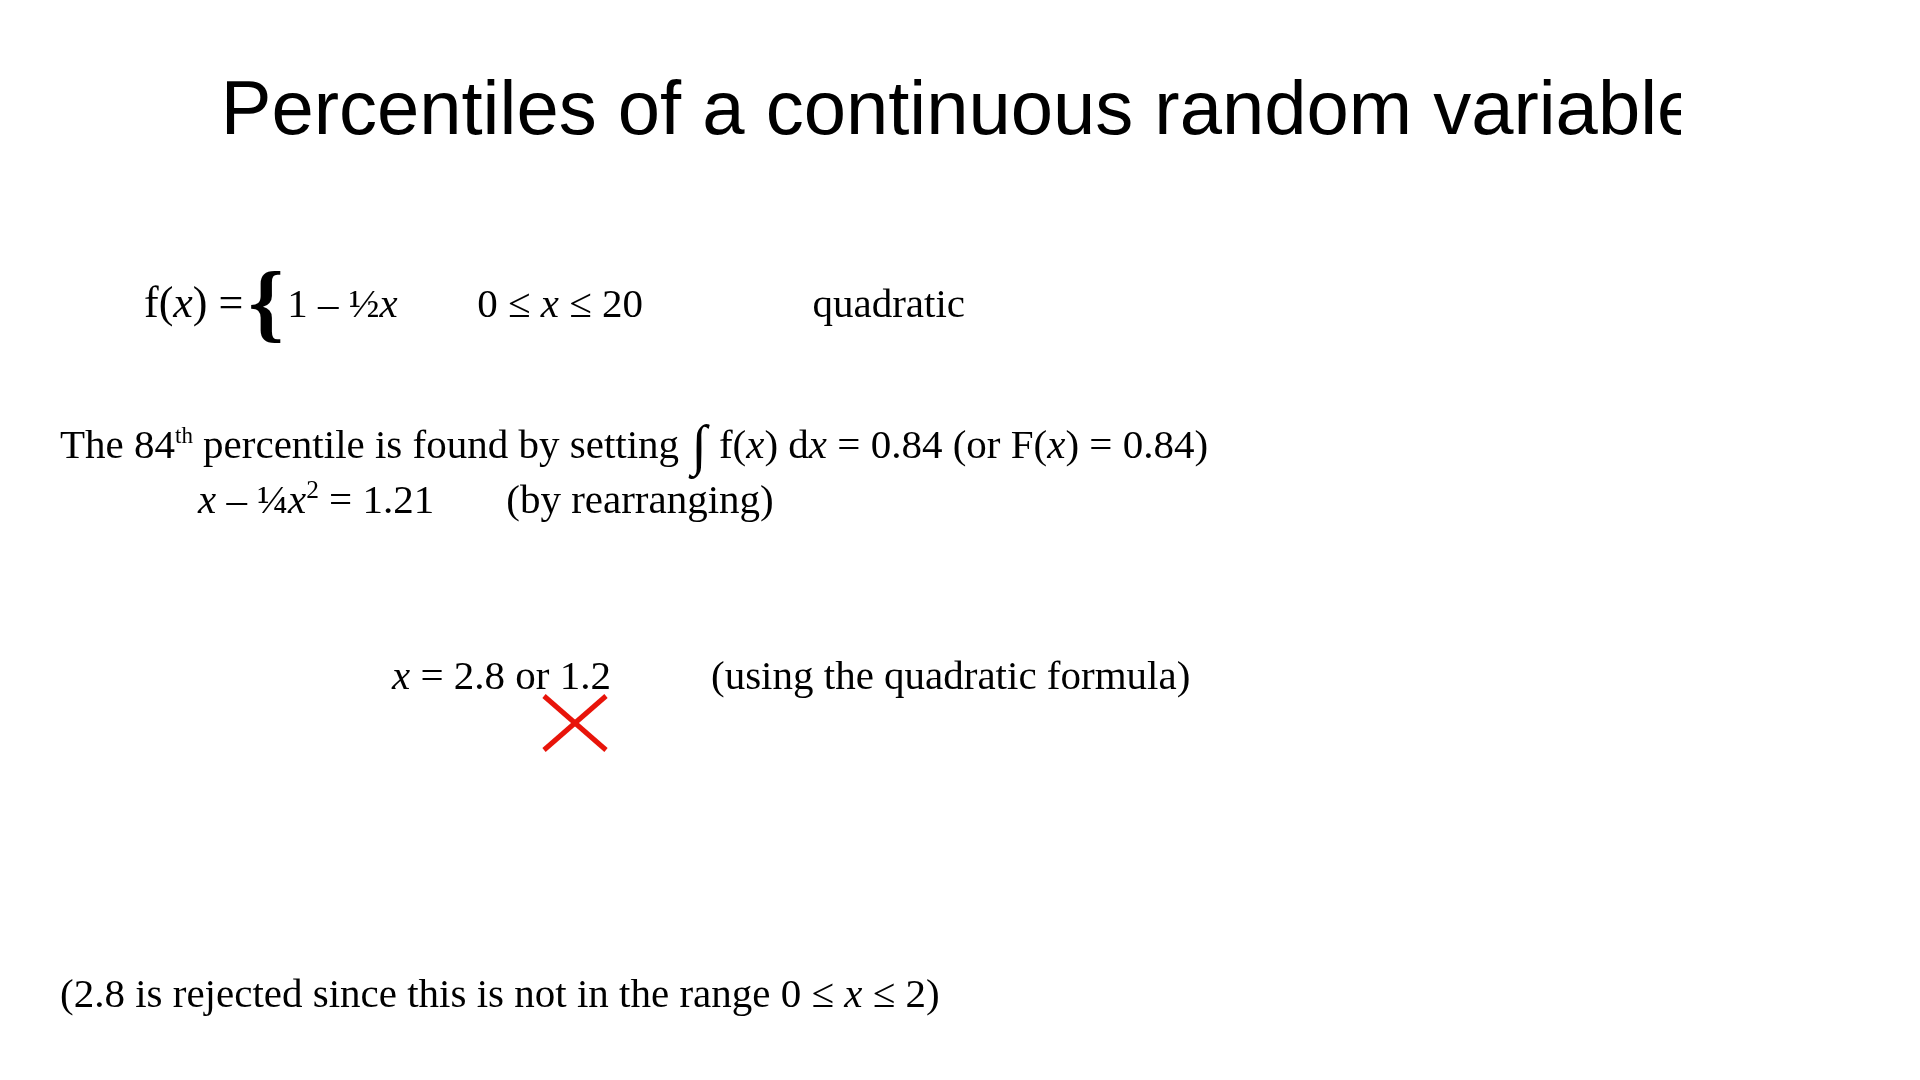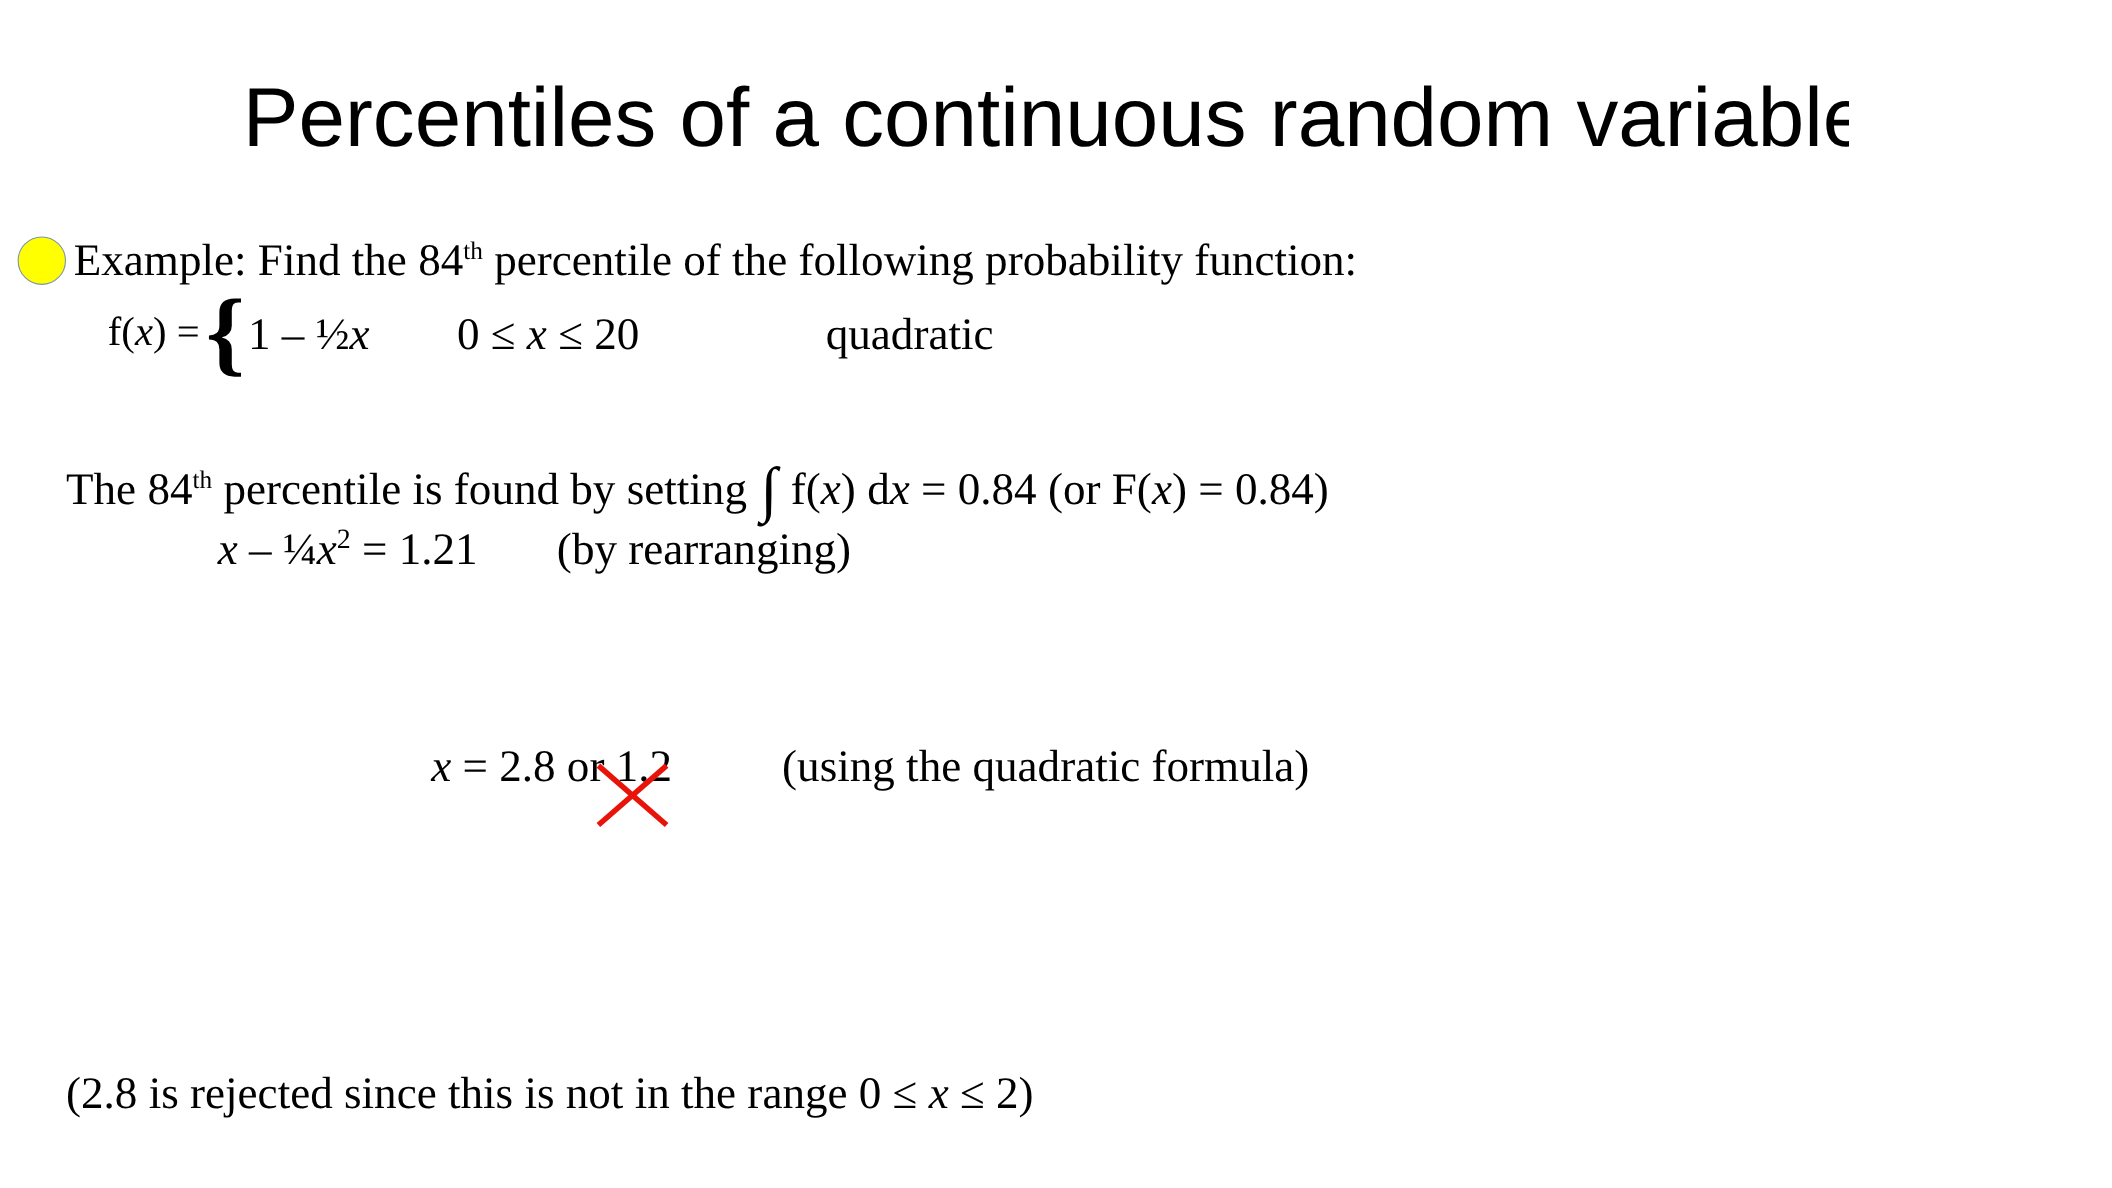--- a/index.html
+++ b/index.html
@@ -70,21 +70,22 @@
     position: absolute;
     left: 98px;
     top: 272px;
     display: flex;
     align-items: center;
     font-size: 41px;
     line-height: 50px;
     white-space: nowrap;
   }
   #fx-label {
-    font-size: 37px;
+    font-size: 44px;
+    margin-left: 46px;
   }
   #brace-glyph {
     font-family: "Liberation Serif", "DejaVu Serif", serif;
     font-size: 86px;
     font-weight: bold;
     line-height: 0.72;
     margin: 0 4px 0 6px;
     transform: scaleX(1.05);
     display: inline-block;
   }
@@ -120,21 +121,21 @@
     line-height: 0;
     position: relative;
     top: 6px;
     padding: 0 2px;
   }
 
   
   #line-setting  { left: 60px;  top: 419px; }
   #line-integ    { left: 198px; top: 474px; }
   #line-rearr    { left: 262px; top: 552px; }
-  #line-quad     { left: 392px; top: 650px; margin-top: 21px; }
+  #line-quad     { left: 392px; top: 650px; }
   #line-reject   { left: 60px;  top: 968px; }
 
   .gap-a { display: inline-block; width: 72px; }
   .gap-b { display: inline-block; width: 110px; }
   .gap-c { display: inline-block; width: 100px; }
 
   
   #cross-out {
     position: absolute;
     left: 541px;
@@ -149,24 +150,20 @@
     stroke-linecap: butt;
   }
 </style>
 </head>
 <body>
 
 <div id="slide">
 
   <div id="slide-title">Percentiles of a continuous random variable</div>
 
-  <div id="bullet-row">
-    <span id="bullet-marker"></span>
-    <span id="bullet-text"><span>Example: Find the 84</span><sup class="ord">th</sup><span> percentile of the following probability function:</span></span>
-  </div>
 
   <div id="piecewise">
     <span id="fx-label"><span>f(</span><i class="var">x</i><span>) =</span></span>
     <span id="brace-glyph">{</span>
     <span id="piecewise-rows">
       <span class="pw-row">
         <span class="pw-expr"><span>1 – ½</span><i class="var">x</i></span>
         <span class="pw-cond">0 ≤ <i class="var">x</i> ≤ 2</span>
       </span>
       <span class="pw-row">

